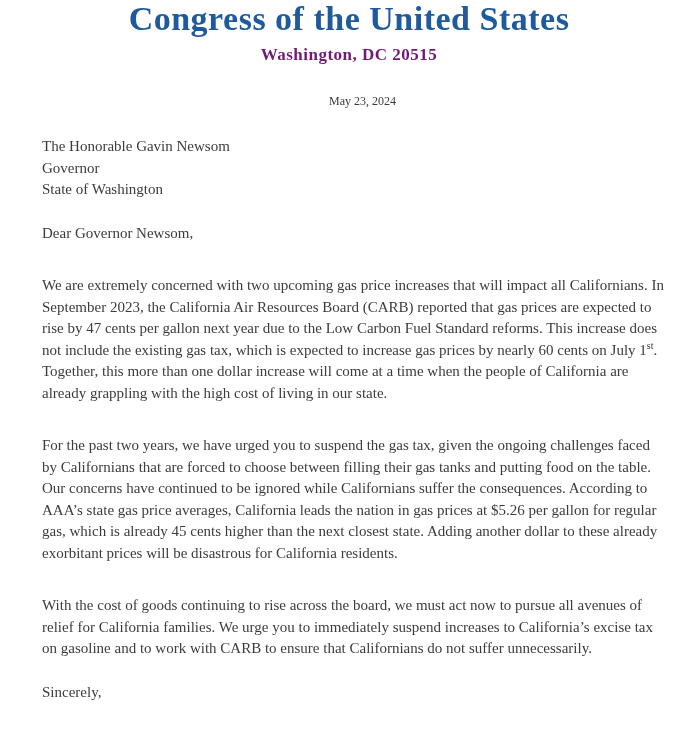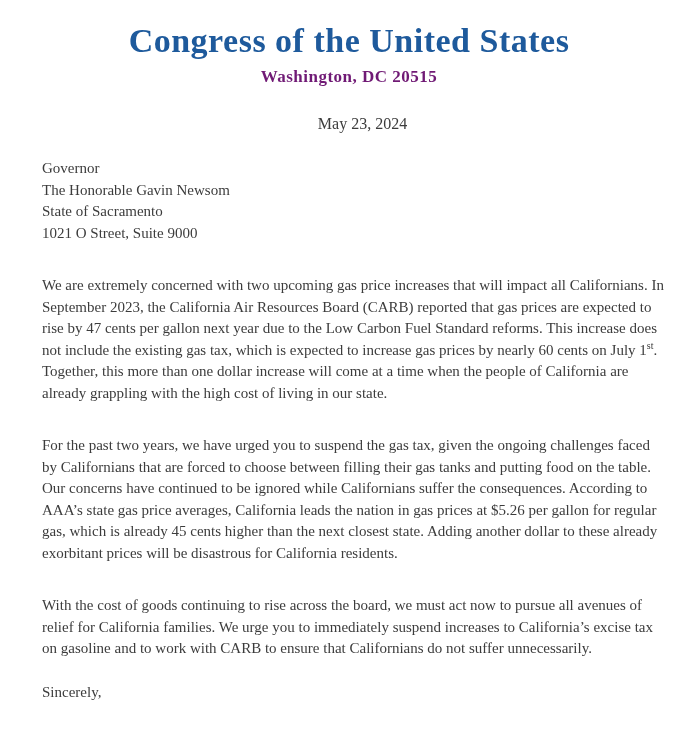--- a/index.html
+++ b/index.html
@@ -8,21 +8,20 @@
     position: relative;
     width: 698px;
     height: 731px;
     margin: 0 auto;
     background: #ffffff;
     font-family: "Liberation Serif", serif;
     color: #3c3c3c;
     overflow: hidden;
   }
   .letterhead {
-    padding-top: 22px;
     text-align: center;
   }
   .letterhead-title {
     font-family: "Liberation Serif", "DejaVu Serif", serif;
     font-weight: bold;
     font-size: 34px;
     line-height: 38px;
     letter-spacing: 0.5px;
     color: #1e5a9c;
   }
@@ -31,21 +30,21 @@
     font-family: "Liberation Serif", "DejaVu Serif", serif;
     font-weight: bold;
     font-size: 17px;
     line-height: 20px;
     letter-spacing: 0.5px;
     color: #701a75;
   }
   .date-line {
     margin-top: 26px;
     text-align: center;
-    font-size: 16px;
+    font-size: 12px;
     line-height: 21px;
     margin-left: 27px;
   }
   .content {
     width: 624px;
     margin-left: 42px;
     font-size: 15px;
     line-height: 21.5px;
   }
   .recipient { margin-top: 24px; }
@@ -62,26 +61,26 @@
   <div class="letterhead">
     <div class="letterhead-title">Congress of the United States</div>
     <div class="letterhead-address">Washington, DC 20515</div>
   </div>
 
   <div class="date-line">May 23, 2024</div>
 
   <div class="content">
 
     <div class="recipient">
+      <div class="address-line">The Honorable Gavin Newsom</div>
       <div class="address-line">Governor</div>
-      <div class="address-line">The Honorable Gavin Newsom</div>
-      <div class="address-line">State of Sacramento</div>
-      <div class="address-line">1021 O Street, Suite 9000</div>
+      <div class="address-line">State of Washington</div>
     </div>
 
+    <div class="salutation">Dear Governor Newsom,</div>
 
     <p class="body-paragraph"><span>We are extremely concerned with two upcoming gas price increases that will impact all Californians. In September 2023, the California Air Resources Board (CARB) reported that gas prices are expected to rise by 47 cents per gallon next year due to the Low Carbon Fuel Standard reforms. This increase does not include the existing gas tax, which is expected to increase gas prices by nearly 60 cents on July 1</span><sup>st</sup><span>. Together, this more than one dollar increase will come at a time when the people of California are already grappling with the high cost of living in our state.</span></p>
 
     <p class="body-paragraph">For the past two years, we have urged you to suspend the gas tax, given the ongoing challenges faced by Californians that are forced to choose between filling their gas tanks and putting food on the table. Our concerns have continued to be ignored while Californians suffer the consequences. According to AAA’s state gas price averages, California leads the nation in gas prices at $5.26 per gallon for regular gas, which is already 45 cents higher than the next closest state. Adding another dollar to these already exorbitant prices will be disastrous for California residents.</p>
 
     <p class="body-paragraph">With the cost of goods continuing to rise across the board, we must act now to pursue all avenues of relief for California families. We urge you to immediately suspend increases to California’s excise tax on gasoline and to work with CARB to ensure that Californians do not suffer unnecessarily.</p>
 
     <div class="closing">Sincerely,</div>
 
   </div>

